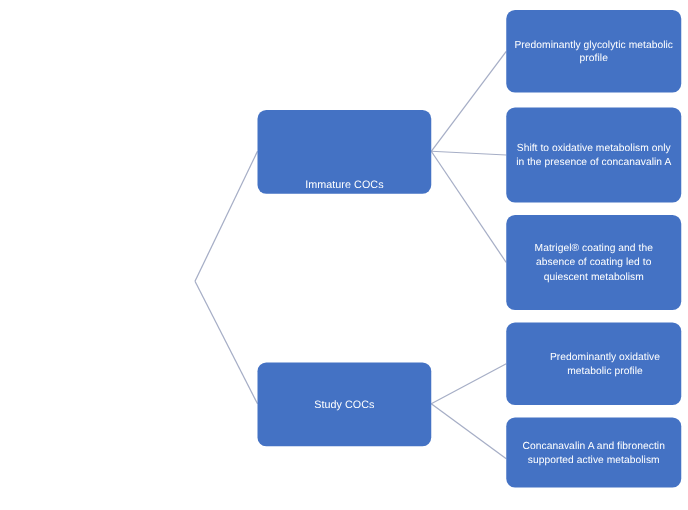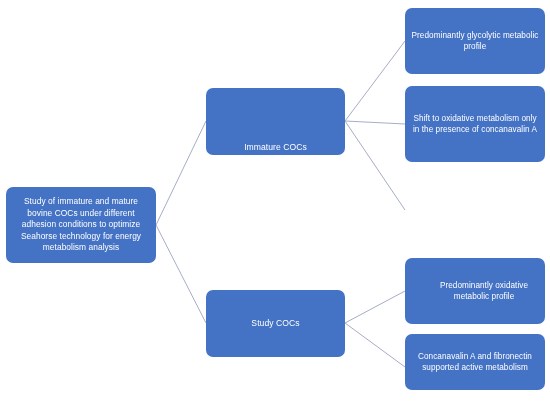--- a/index.html
+++ b/index.html
@@ -79,40 +79,40 @@
       <line x1="156" y1="225" x2="206" y2="121"></line>
       <line x1="156" y1="225" x2="206" y2="323"></line>
       <line x1="345" y1="121" x2="405" y2="41"></line>
       <line x1="345" y1="121" x2="405" y2="124"></line>
       <line x1="345" y1="121" x2="405" y2="210"></line>
       <line x1="345" y1="323" x2="405" y2="291"></line>
       <line x1="345" y1="323" x2="405" y2="367"></line>
     </g>
   </svg>
 
-  <div class="node node-root">
-    <span class="node-text">Study of immature and mature bovine COCs under different adhesion conditions to optimize Seahorse technology for energy metabolism analysis</span>
-  </div>
 
   <div class="node node-branch immature">
     <span class="node-text">Immature COCs</span>
   </div>
 
   <div class="node node-branch mature">
     <span class="node-text">Study COCs</span>
   </div>
 
   <div class="node node-leaf leaf-2">
     <span class="node-text">Shift to oxidative metabolism only in the presence of concanavalin A</span>
   </div>
 
   <div class="node node-leaf leaf-1">
     <span class="node-text">Predominantly glycolytic metabolic profile</span>
   </div>
 
+  <div class="node node-leaf leaf-3">
+    <span class="node-text">Matrigel® coating and the absence of coating led to quiescent metabolism</span>
+  </div>
 
   <div class="node node-leaf leaf-4">
     <span class="node-text">Predominantly oxidative metabolic profile</span>
   </div>
 
   <div class="node node-leaf leaf-5">
     <span class="node-text">Concanavalin A and fibronectin supported active metabolism</span>
   </div>
 
 </div>

